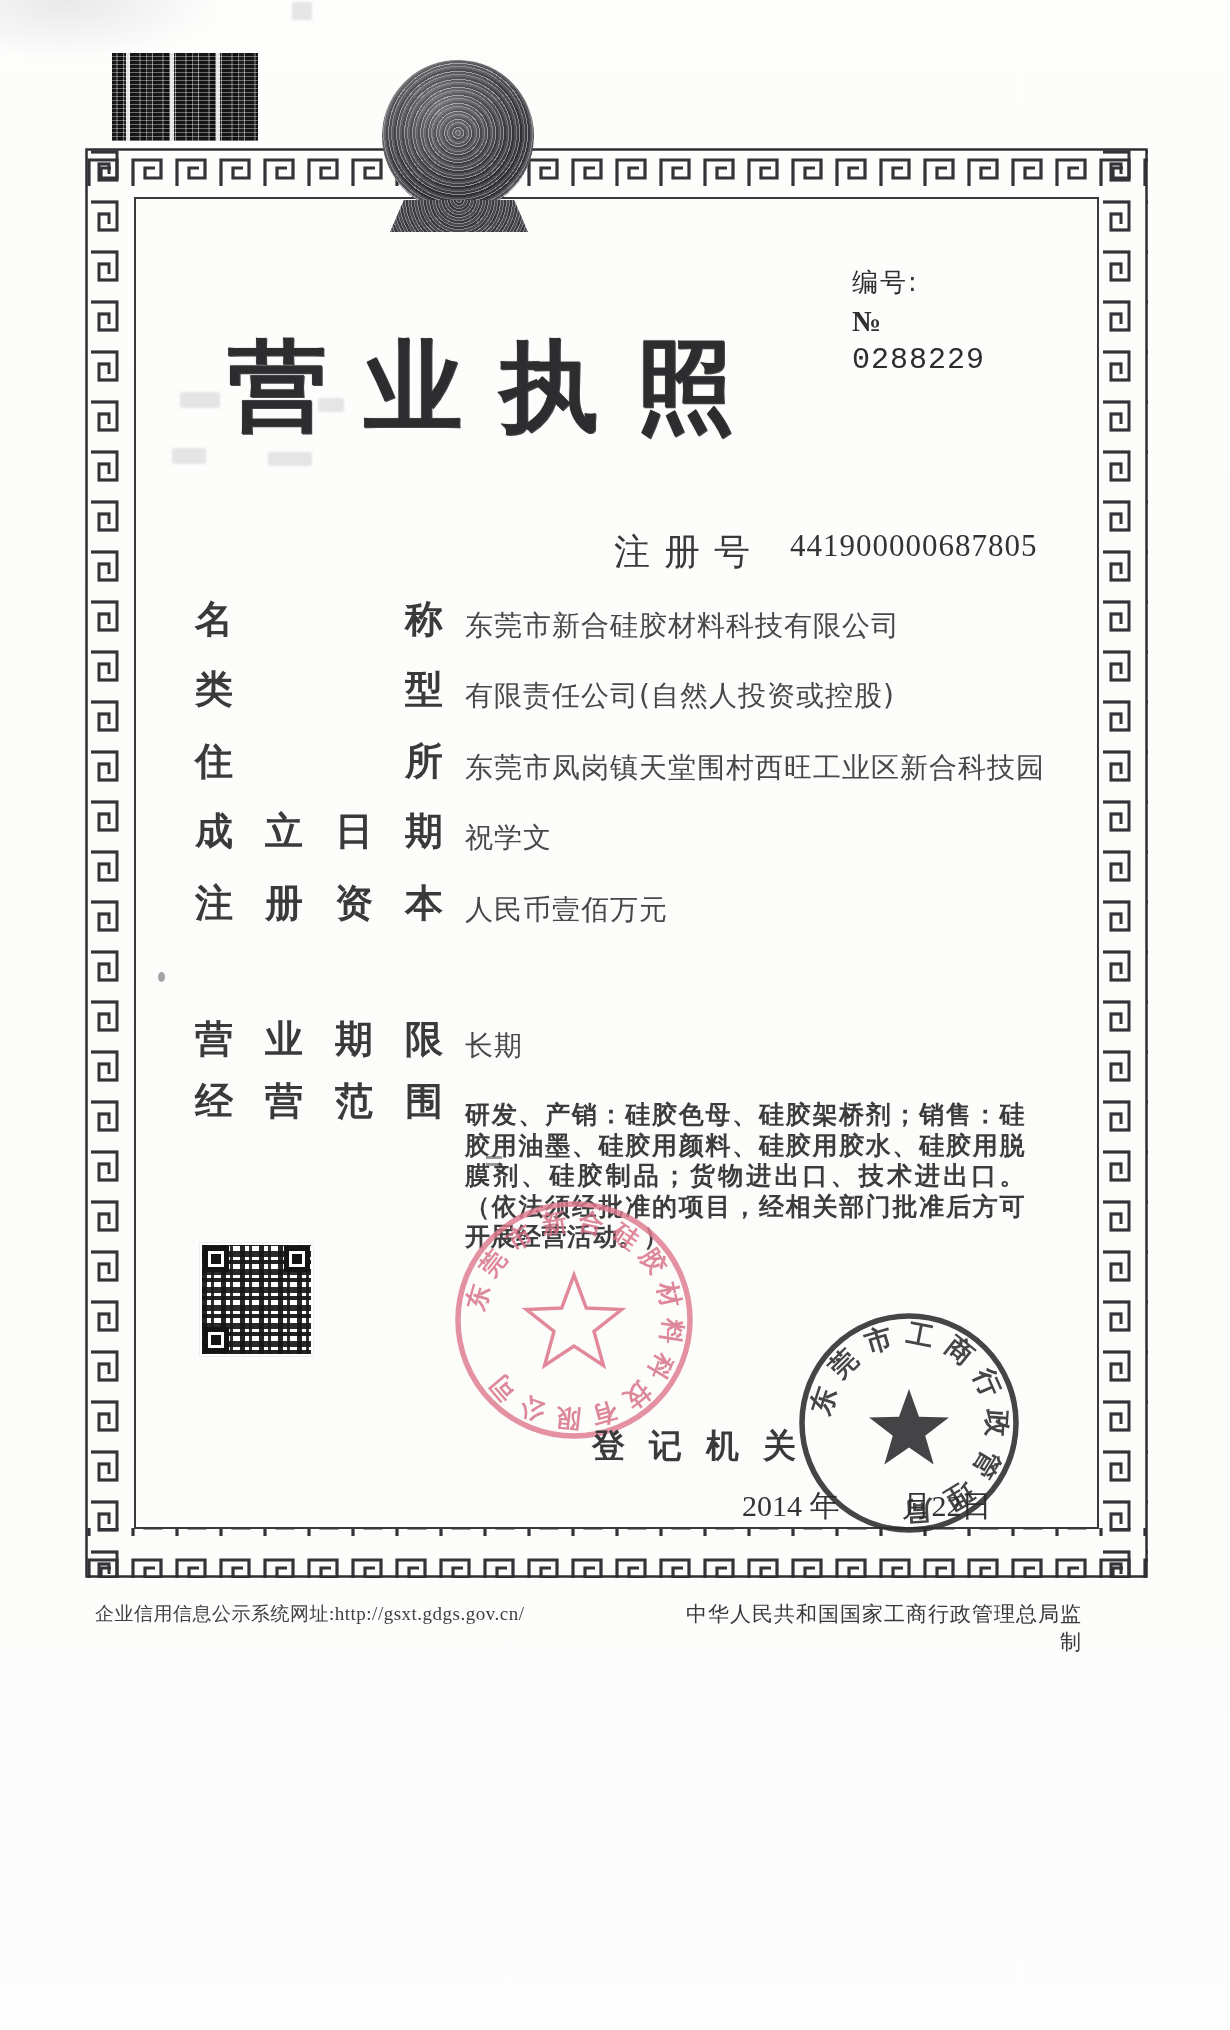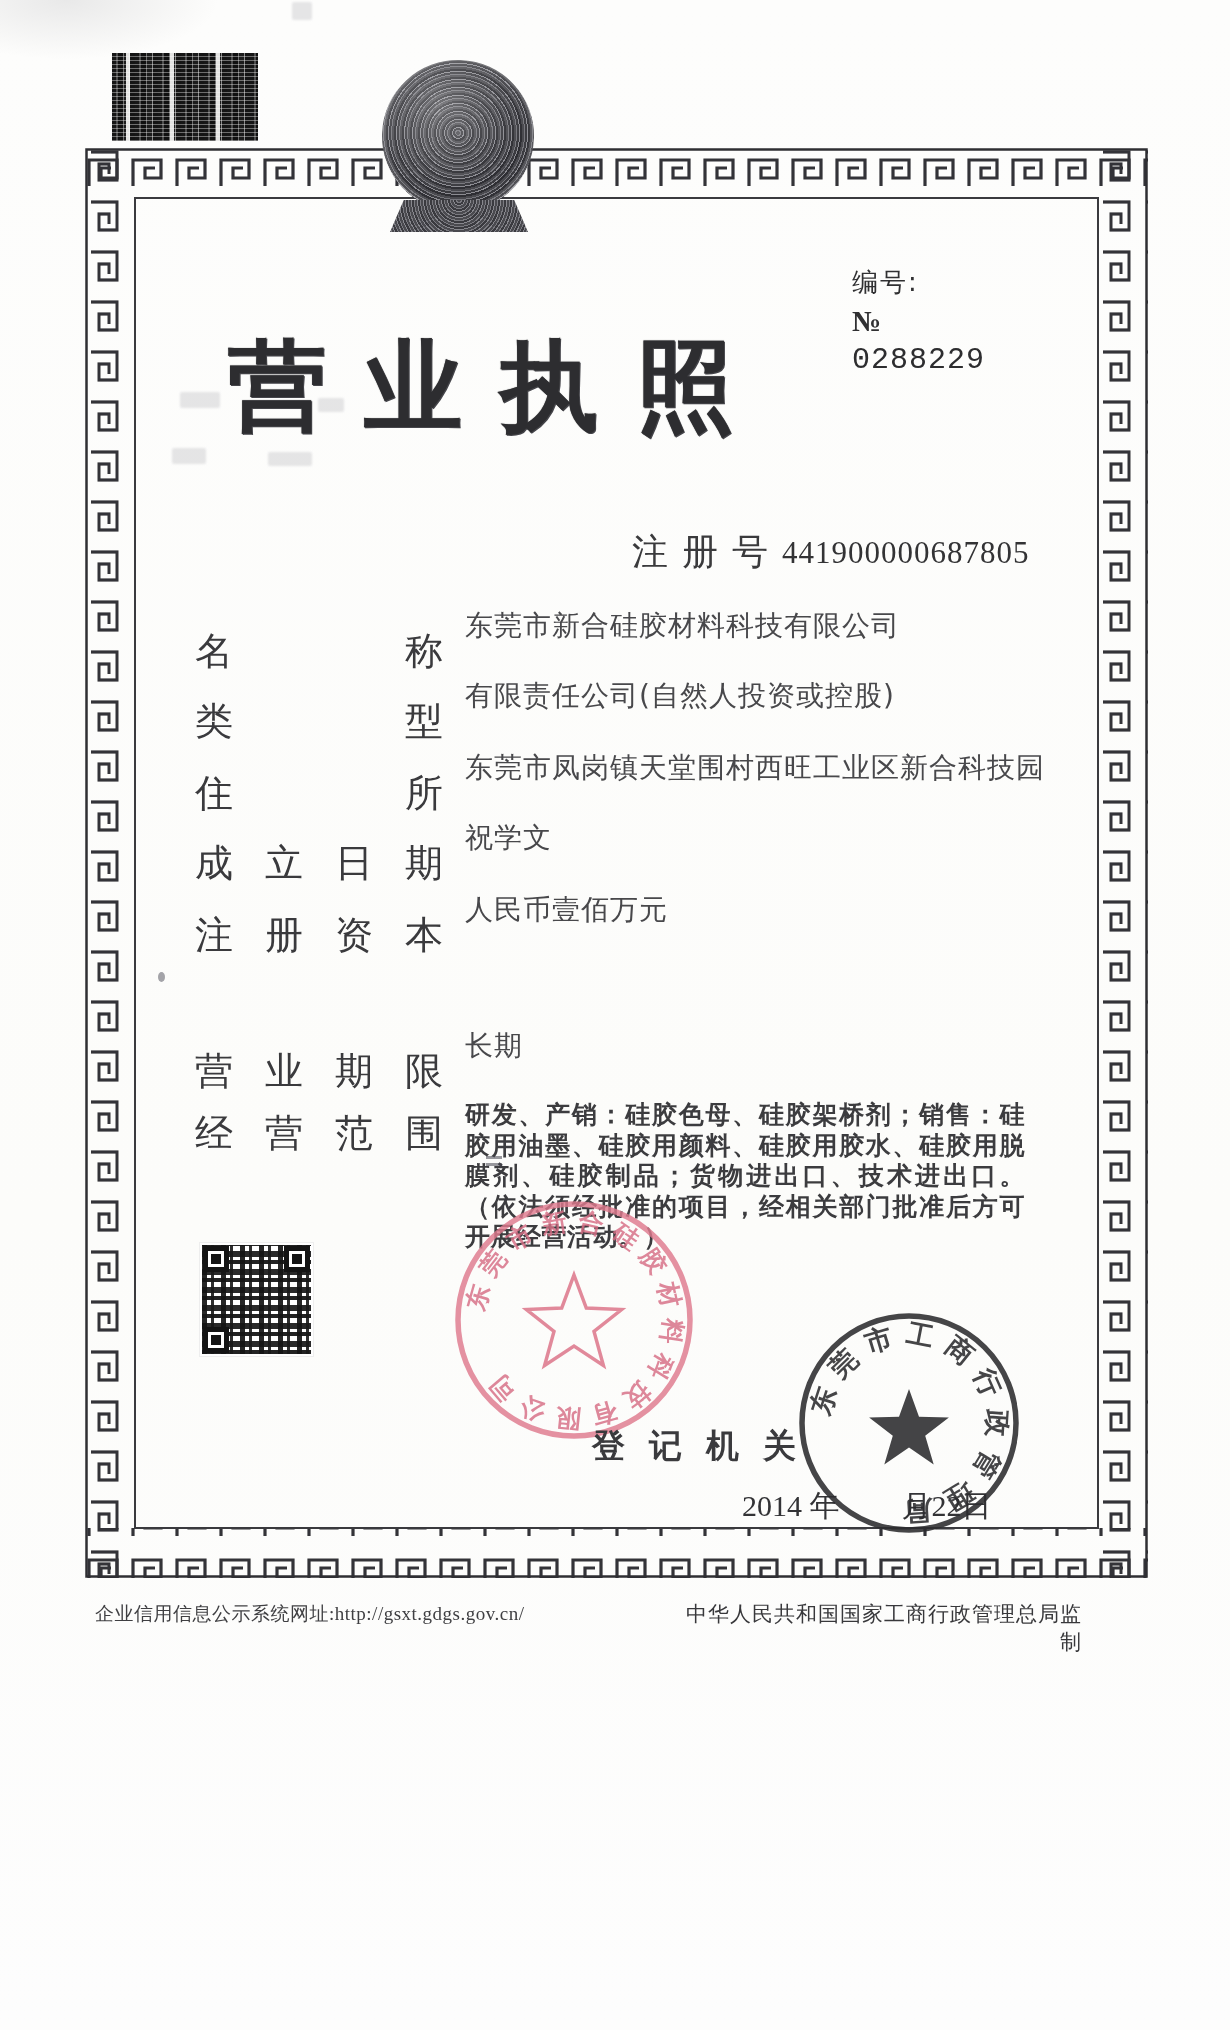--- a/index.html
+++ b/index.html
@@ -37,28 +37,28 @@
   .serial{left:852px;top:265px;display:flex;align-items:baseline;gap:5px;color:#303032;flex-direction:column;}
   .serial .lbl{font-size:26px;letter-spacing:2px;}
   .serial .nomark{font-size:29px;font-weight:bold;font-family:"Liberation Serif",serif;}
   .serial .num{font-size:30px;font-family:"Liberation Mono",monospace;letter-spacing:1px;color:#2d2d2f;}
   
   .title{
     left:228px;top:322px;font-size:98px;font-weight:900;letter-spacing:38px;
     color:#2d2d30;text-shadow:0 0 1px #555, 1px 1px 0 #44444a;white-space:nowrap;
   }
   
-  .regline{left:632px;top:528px;display:flex;align-items:center;}
+  .regline{left:614px;top:528px;display:flex;align-items:flex-start;gap:26px;}
   .regline .lbl{font-size:36px;letter-spacing:14px;color:#3a3a3c;}
   .regline .num{font-size:31px;font-family:"Liberation Serif",serif;letter-spacing:1px;color:#333335;}
   
   .row{left:195px;display:flex;align-items:flex-start;width:830px;}
   .row .flabel{
-    width:248px;flex:0 0 248px;font-size:38px;font-weight:400;color:#3a3a3d;
-    text-align:justify;text-align-last:justify;line-height:1.15;margin-top:32px;
+    width:248px;flex:0 0 248px;font-size:38px;font-weight:700;color:#3a3a3d;
+    text-align:justify;text-align-last:justify;line-height:1.15;
   }
   .row .fvalue{margin-left:22px;margin-top:9px;font-size:28px;color:#48484b;letter-spacing:1px;white-space:nowrap;}
   .row .fvalue.scope{
     white-space:normal;width:565px;font-size:25px;line-height:30.5px;font-weight:600;
     color:#3c3c3f;letter-spacing:.5px;margin-top:20px;text-align:justify;
   }
   
   .registrar{left:592px;top:1424px;font-size:33px;font-weight:600;letter-spacing:24px;color:#3a3a3d;white-space:nowrap;}
   .dateline{left:742px;top:1486px;display:flex;align-items:baseline;font-size:30px;color:#333336;font-family:"Liberation Serif",serif;}
   .dateline .m{margin-left:62px;}

